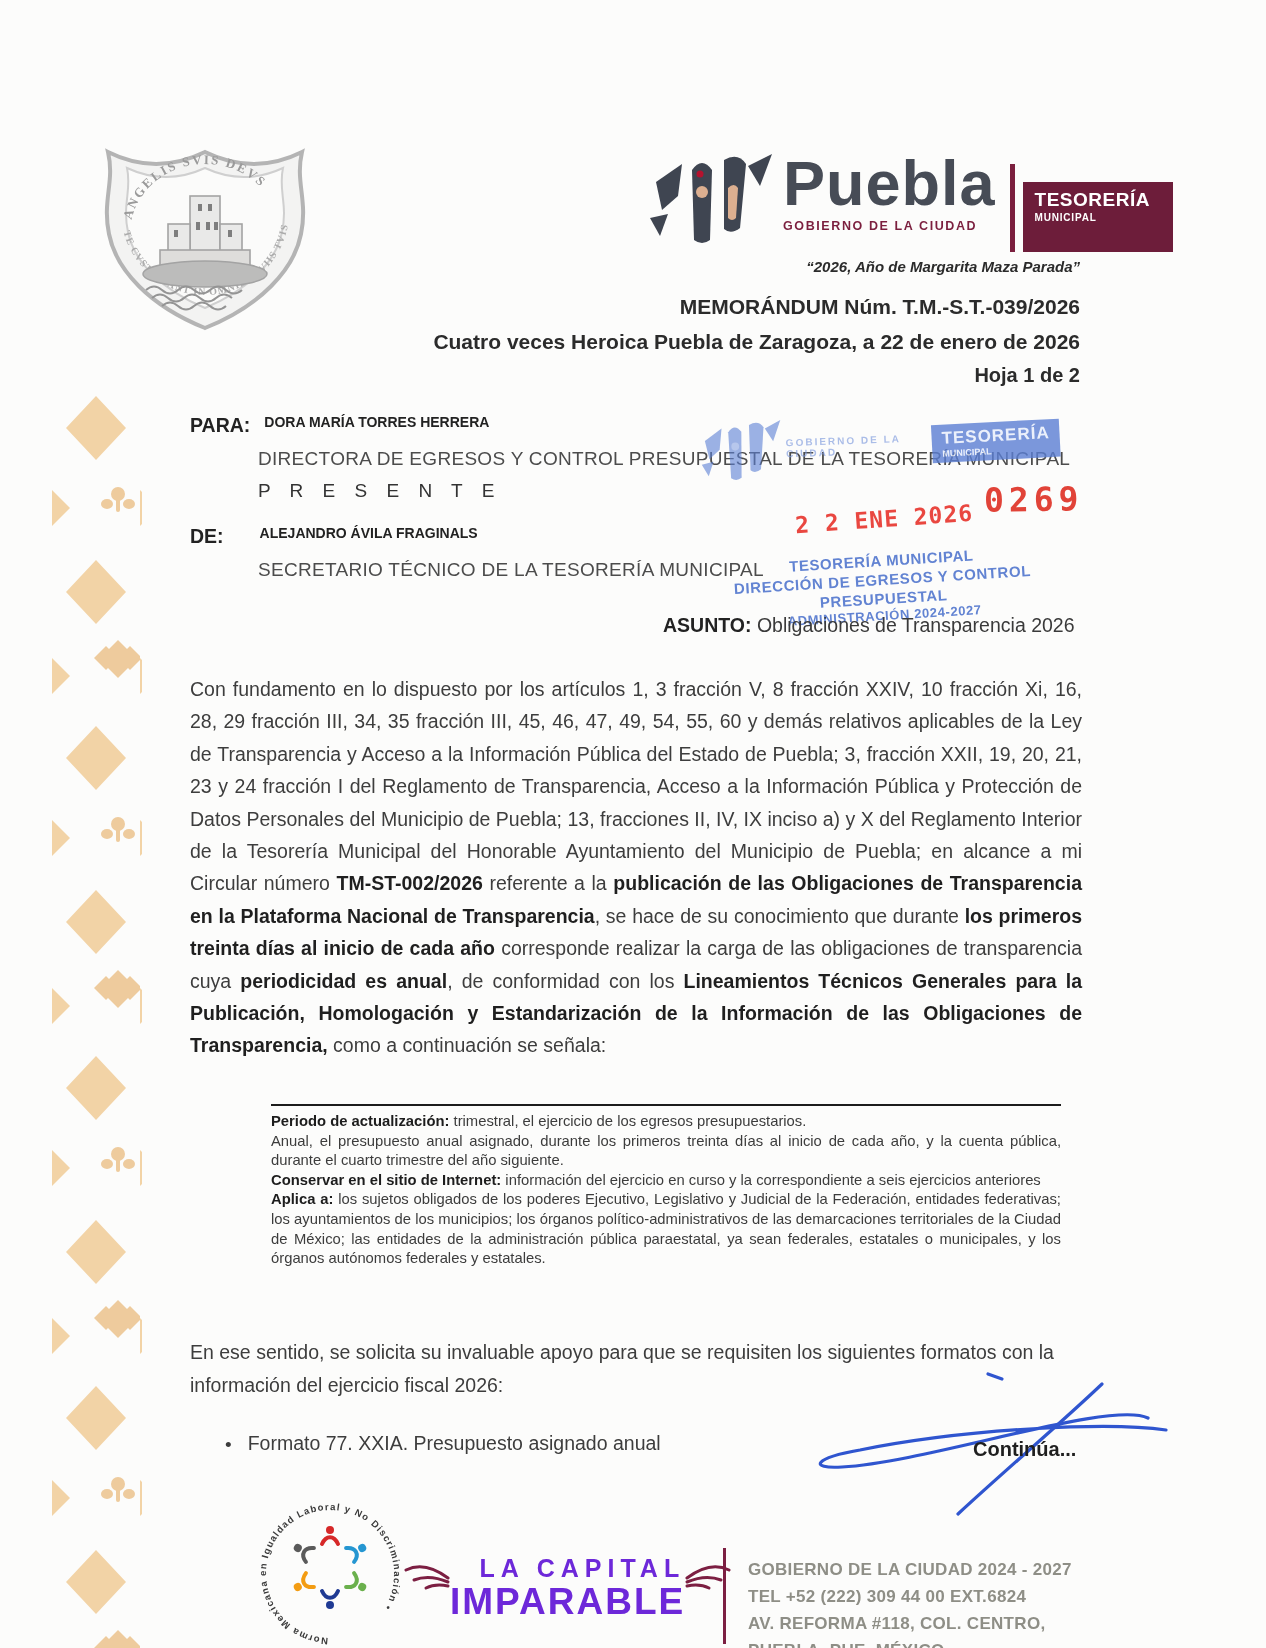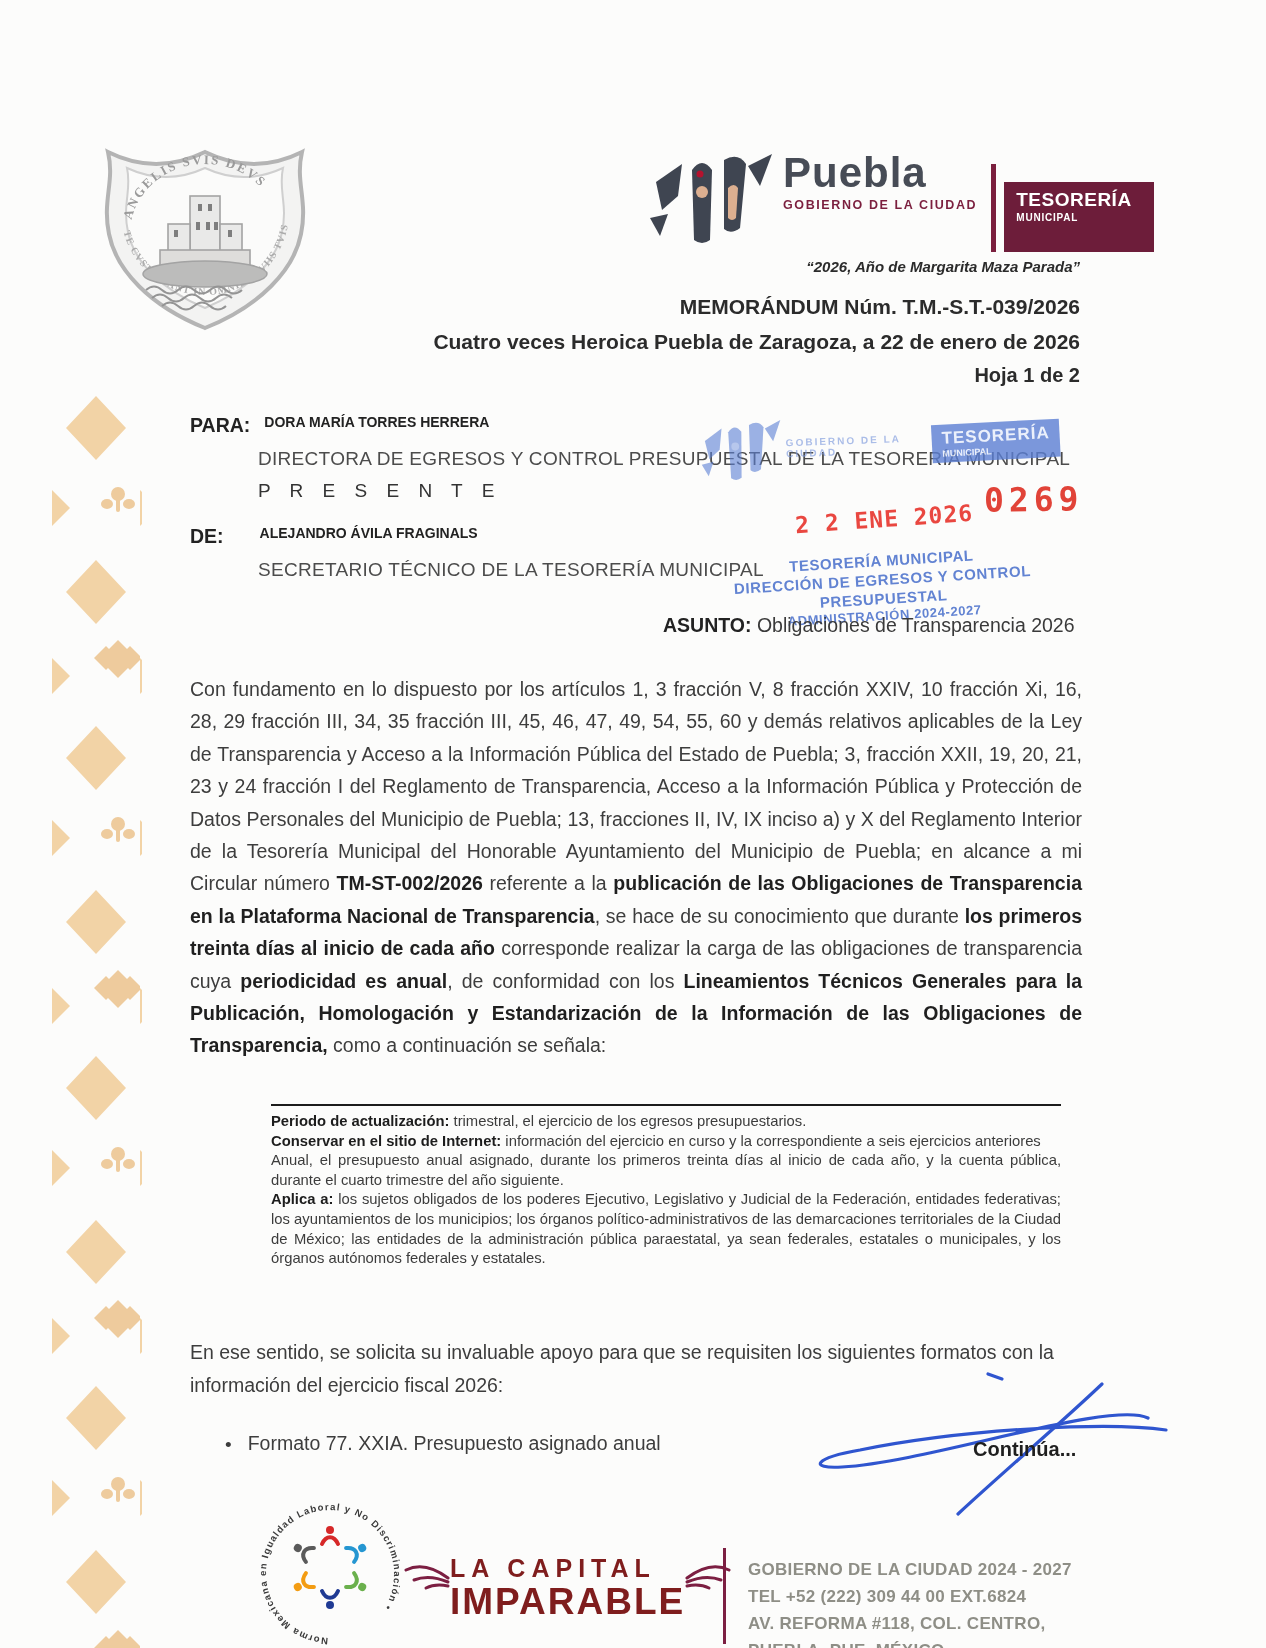--- a/index.html
+++ b/index.html
@@ -10,21 +10,21 @@
     margin:0 auto;
     background:#fcfcfb;
     overflow:hidden;
     font-family:"Liberation Sans", sans-serif;
     color:#3a3a3a;
   }
   .abs { position:absolute; }
   .b { font-weight:bold; color:#262626; }
 
   
-  .wordmark { font-size:42px; font-weight:bold; color:#474c56; letter-spacing:1px; line-height:1; }
+  .wordmark { font-size:63px; font-weight:bold; color:#474c56; letter-spacing:1px; line-height:1; }
   .logo-sub { font-size:12.5px; font-weight:bold; color:#7b1f3e; letter-spacing:1.6px; margin-top:4px; }
   .badge-bar { width:5px; height:88px; background:#7b1f3e; }
   .badge-box { background:#6d1d3a; color:#fff; padding:7px 12px 8px 12px; width:150px; }
   .badge-box .l1 { font-size:19px; font-weight:bold; letter-spacing:.5px; }
   .badge-box .l2 { font-size:10px; font-weight:bold; letter-spacing:.8px; margin-top:1px; }
 
   
   .hdr-line { position:absolute; right:186px; text-align:right; color:#2b2b2b; white-space:nowrap; }
   .year-legend { font-size:15px; font-weight:bold; font-style:italic; }
   .memo-line  { font-size:21px; font-weight:bold; }
@@ -63,21 +63,21 @@
   .note-line { font-size:14.8px; line-height:19.6px; text-align:justify; color:#3c3c3c; }
   .note-line .b { color:#1d1d1d; }
 
   .closing { width:892px; font-size:19.5px; line-height:33px; color:#3d3d3d; }
   .bullet-row { display:flex; gap:16px; font-size:19.5px; color:#3d3d3d; align-items:flex-start; }
   .bullet-dot { font-size:19px; line-height:26px; }
 
   .continua { font-size:20px; font-weight:bold; color:#1f1f1f; }
 
   
-  .capital { color:#7f1d1d; text-align:left; line-height:1; }
+  .capital { color:#6d28d9; text-align:right; line-height:1; }
   .capital .c1 { font-size:25px; font-weight:bold; letter-spacing:6px; }
   .capital .c2 { font-size:37px; font-weight:bold; letter-spacing:2px; margin-top:2px; }
   .footer-divider { width:3px; height:96px; background:#7c1f42; }
   .address { font-size:17px; font-weight:bold; color:#8e8e86; line-height:27px; letter-spacing:.3px; }
 </style>
 </head>
 <body>
 
 <div class="page">
 
@@ -226,22 +226,22 @@
     </div>
 
   <div class="abs subject" style="left:637px; top:614px;">
     <span class="lbl">ASUNTO:</span><span> Obligaciones de Transparencia 2026</span>
   </div>
 
   <p class="abs body-par" style="left:190px; top:673px;"><span>Con fundamento en lo dispuesto por los artículos 1, 3 fracción V, 8 fracción XXIV, 10 fracción Xi, 16, 28, 29 fracción III, 34, 35 fracción III, 45, 46, 47, 49, 54, 55, 60 y demás relativos aplicables de la Ley de Transparencia y Acceso a la Información Pública del Estado de Puebla; 3, fracción XXII, 19, 20, 21, 23 y 24 fracción I del Reglamento de Transparencia, Acceso a la Información Pública y Protección de Datos Personales del Municipio de Puebla; 13, fracciones II, IV, IX inciso a) y X del Reglamento Interior de la Tesorería Municipal del Honorable Ayuntamiento del Municipio de Puebla; en alcance a mi Circular número </span><span class="b">TM-ST-002/2026</span><span> referente a la </span><span class="b">publicación de las Obligaciones de Transparencia en la Plataforma Nacional de Transparencia</span><span>, se hace de su conocimiento que durante </span><span class="b">los primeros treinta días al inicio de cada año</span><span> corresponde realizar la carga de las obligaciones de transparencia cuya </span><span class="b">periodicidad es anual</span><span>, de conformidad con los </span><span class="b">Lineamientos Técnicos Generales para la Publicación, Homologación y Estandarización de la Información de las Obligaciones de Transparencia,</span><span> como a continuación se señala:</span></p>
 
   <div class="abs note-box" style="left:271px; top:1104px;">
       <p class="note-line"><span class="b">Periodo de actualización: </span><span>trimestral, el ejercicio de los egresos presupuestarios.</span></p>
+      <p class="note-line"><span>Anual, el presupuesto anual asignado, durante los primeros treinta días al inicio de cada año, y la cuenta pública, durante el cuarto trimestre del año siguiente.</span></p>
       <p class="note-line"><span class="b">Conservar en el sitio de Internet: </span><span>información del ejercicio en curso y la correspondiente a seis ejercicios anteriores</span></p>
-      <p class="note-line"><span>Anual, el presupuesto anual asignado, durante los primeros treinta días al inicio de cada año, y la cuenta pública, durante el cuarto trimestre del año siguiente.</span></p>
       <p class="note-line"><span class="b">Aplica a: </span><span>los sujetos obligados de los poderes Ejecutivo, Legislativo y Judicial de la Federación, entidades federativas; los ayuntamientos de los municipios; los órganos político-administrativos de las demarcaciones territoriales de la Ciudad de México; las entidades de la administración pública paraestatal, ya sean federales, estatales o municipales, y los órganos autónomos federales y estatales.</span></p>
     </div>
 
   <p class="abs closing" style="left:190px; top:1336px;">En ese sentido, se solicita su invaluable apoyo para que se requisiten los siguientes formatos con la información del ejercicio fiscal 2026:</p>
 
   <div class="abs bullet-row" style="left:225px; top:1432px;">
     <span class="bullet-dot">•</span>
     <span>Formato 77. XXIA. Presupuesto asignado anual</span>
   </div>
 

